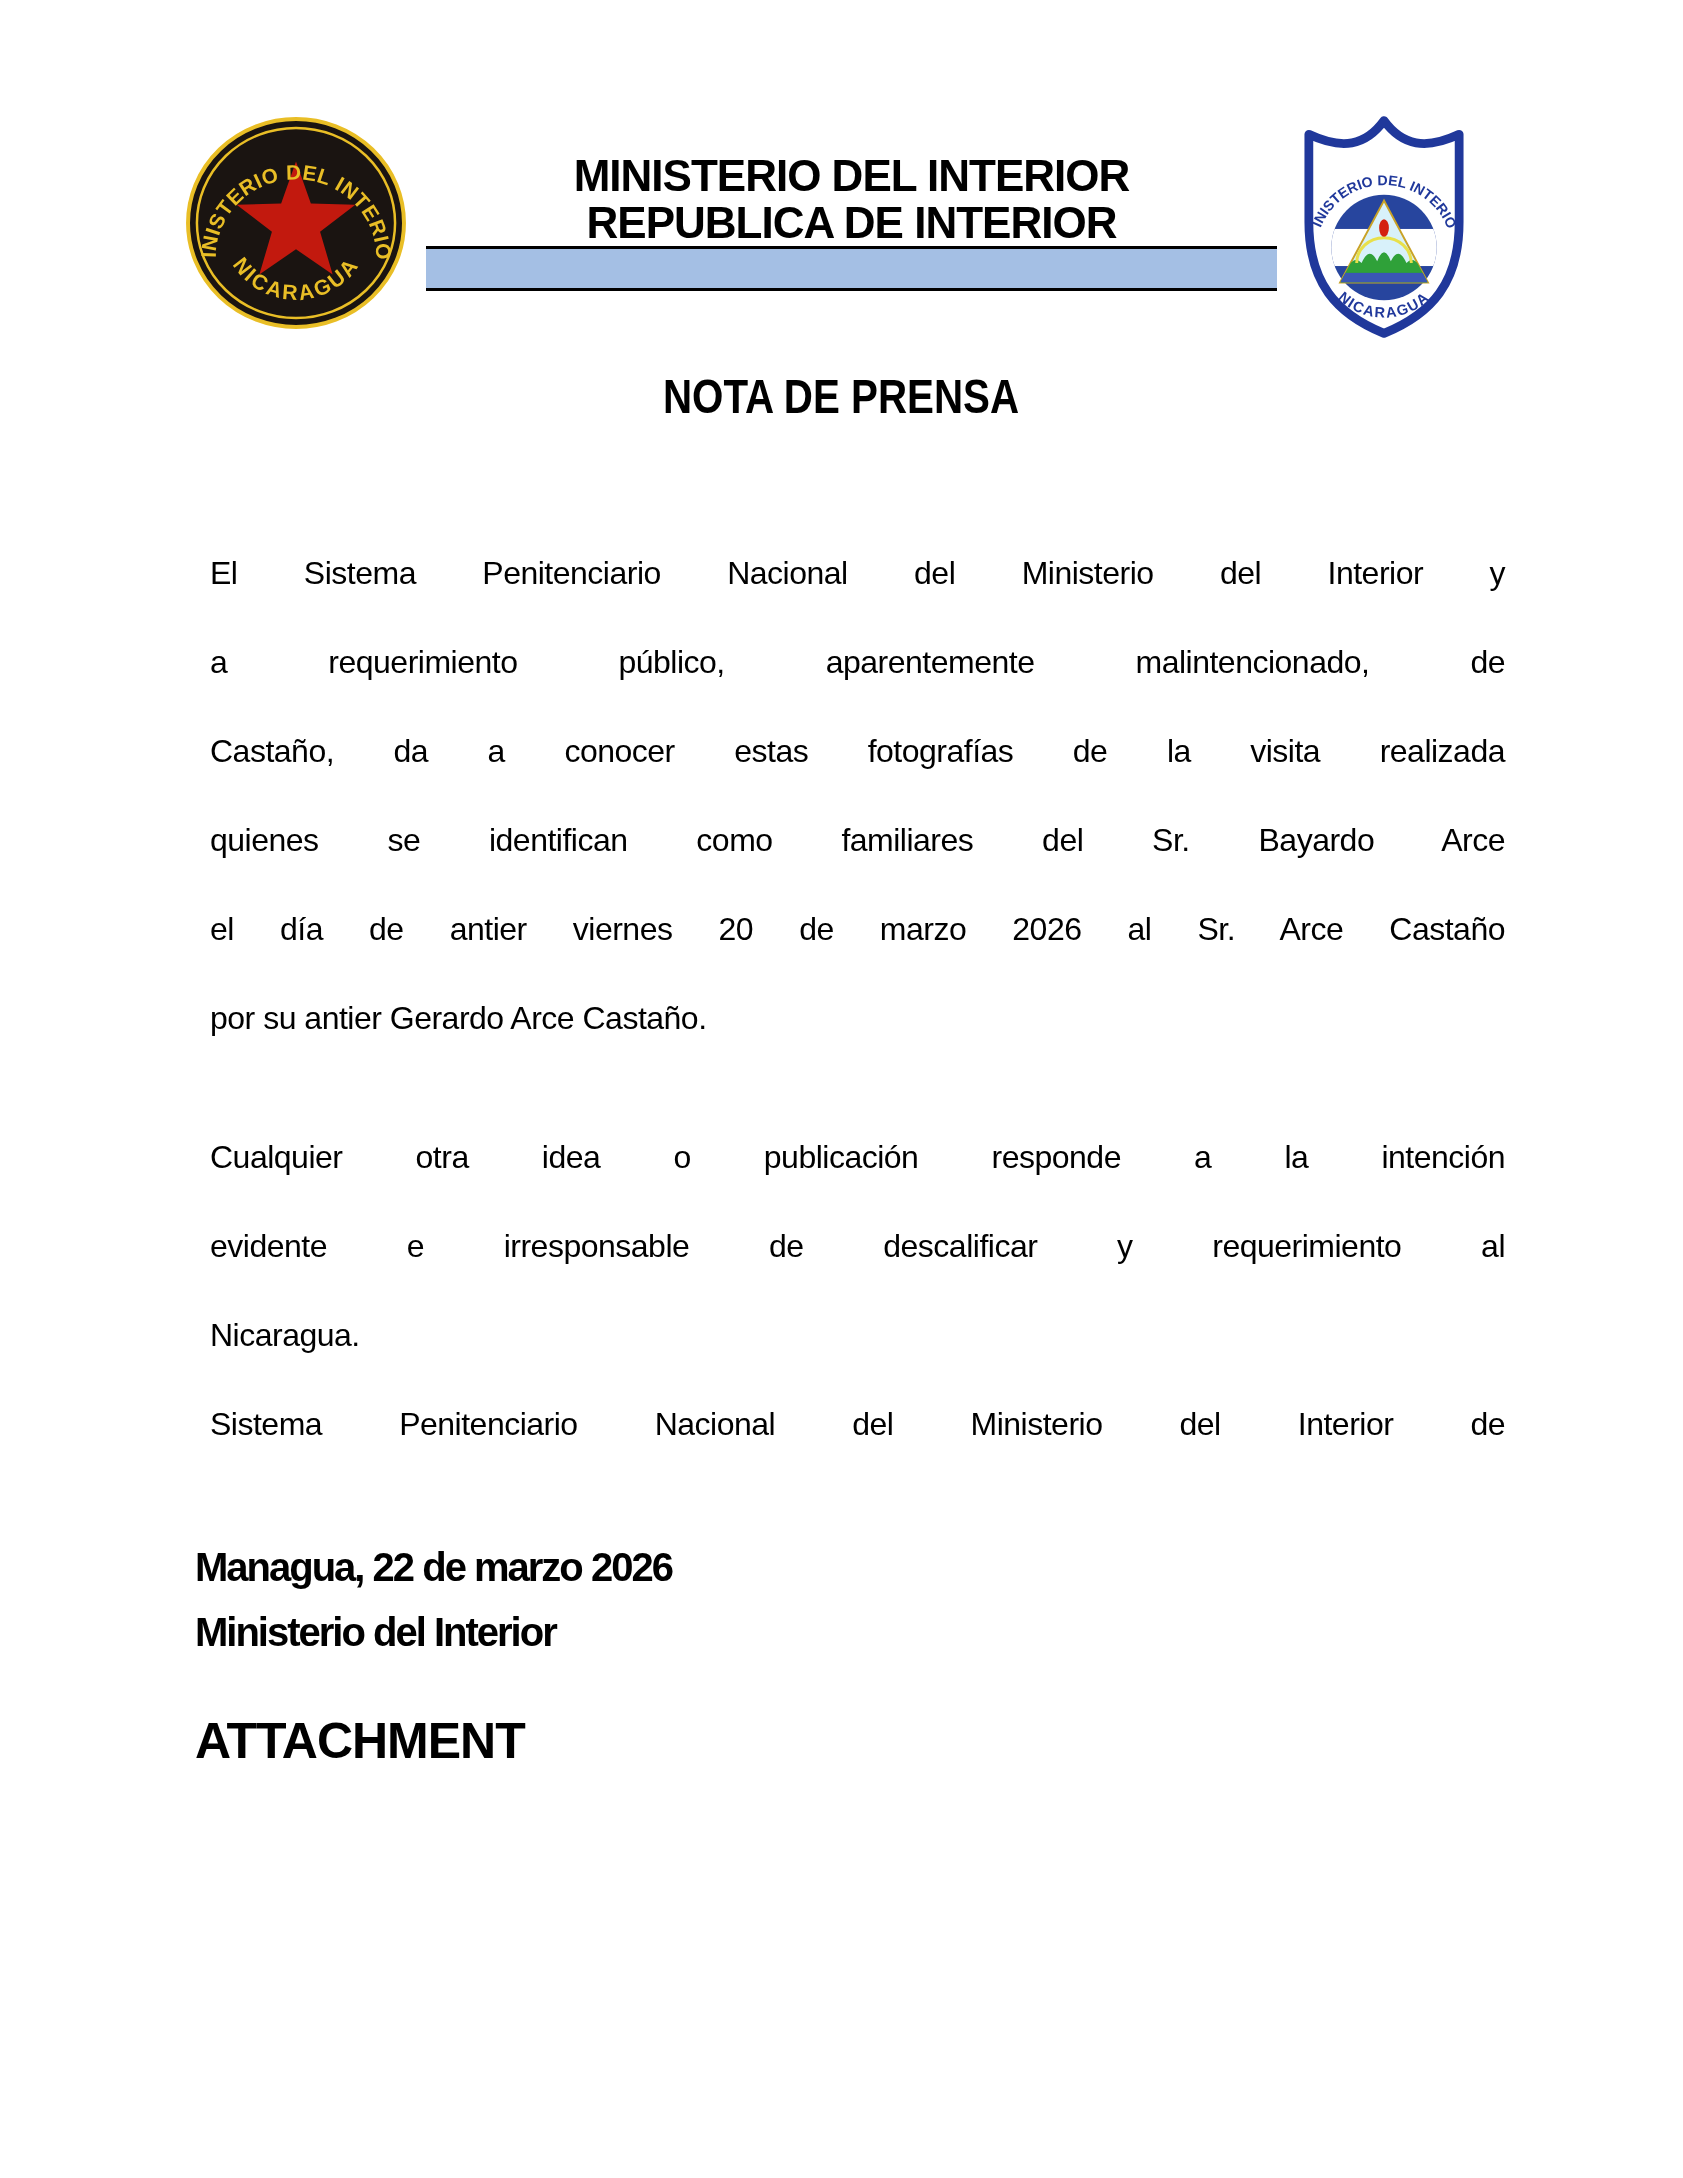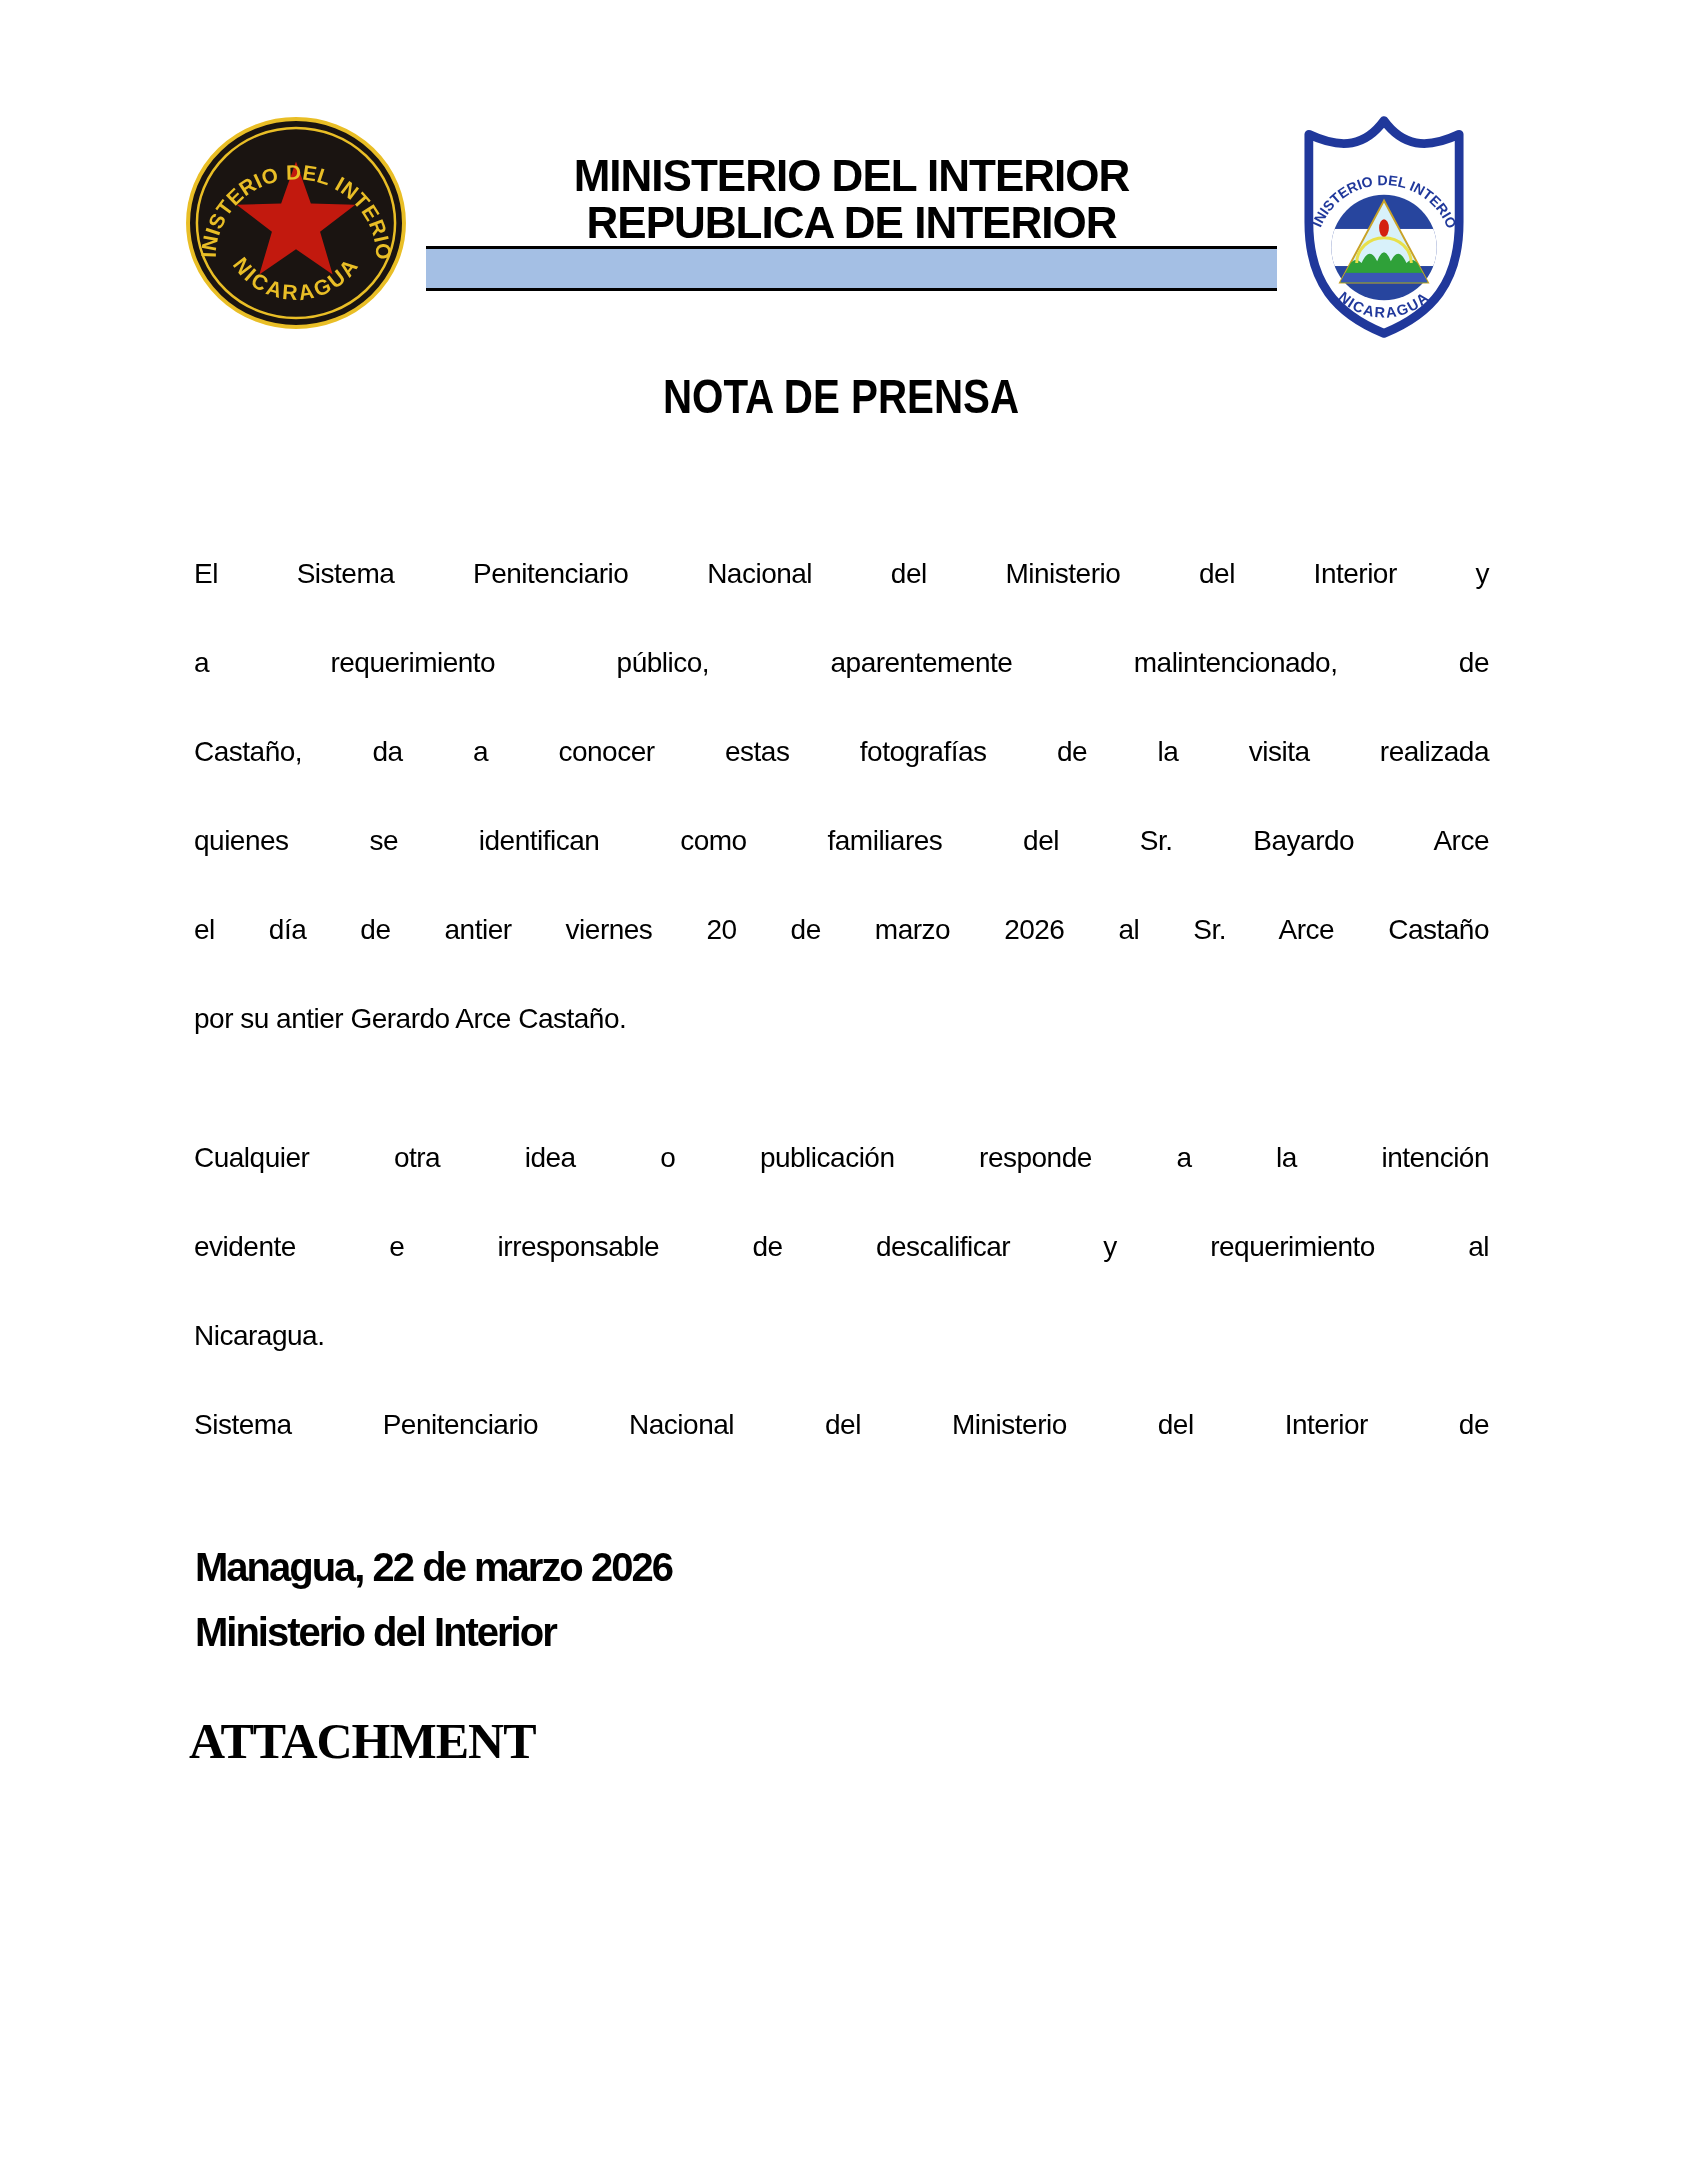--- a/index.html
+++ b/index.html
@@ -37,38 +37,37 @@
   
   .doc-title {
     position:absolute; left:198px; top:366px; width:1287px;
     text-align:center; font-weight:bold; font-size:48px; line-height:61px;
     white-space:nowrap;
   }
   .doc-title .squeeze {
     display:inline-block; transform:scaleX(0.84); transform-origin:center;
   }
   .para {
-    position:absolute; left:194px; width:1295px;
-    font-size:28px; line-height:89px; letter-spacing:-0.5px;
+    position:absolute; left:210px; width:1295px;
+    font-size:32px; line-height:89px; letter-spacing:-0.5px;
   }
   .para-1 { top:529px; }
   .para-2 { top:1113px; }
   .line { width:100%; }
   .just { text-align:justify; text-align-last:justify; }
 
   .footer-block {
     position:absolute; left:195px; top:1535px;
     font-weight:bold; font-size:40px; line-height:65px; letter-spacing:-2px;
     white-space:nowrap;
   }
   .attachment {
-    position:absolute; left:189px; top:1713px;
+    position:absolute; left:195px; top:1713px;
     font-weight:bold; font-size:50px; line-height:57px; letter-spacing:-1px;
     white-space:nowrap;
-    font-family:Liberation Serif, serif;
   }
 </style>
 </head>
 <body>
 
 <div class="page">
 
   <div class="seal-left">
     <svg width="220" height="213" viewBox="0 0 222 215">
       <ellipse cx="111" cy="107" rx="109" ry="105" fill="#1A1411" stroke="#E9BE26" stroke-width="4"></ellipse>

